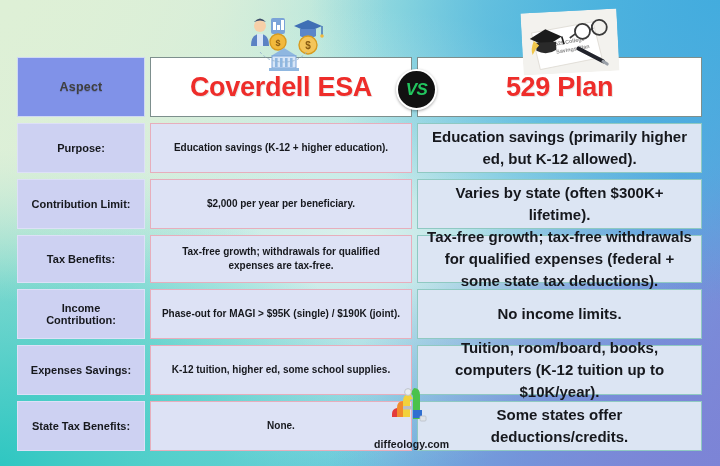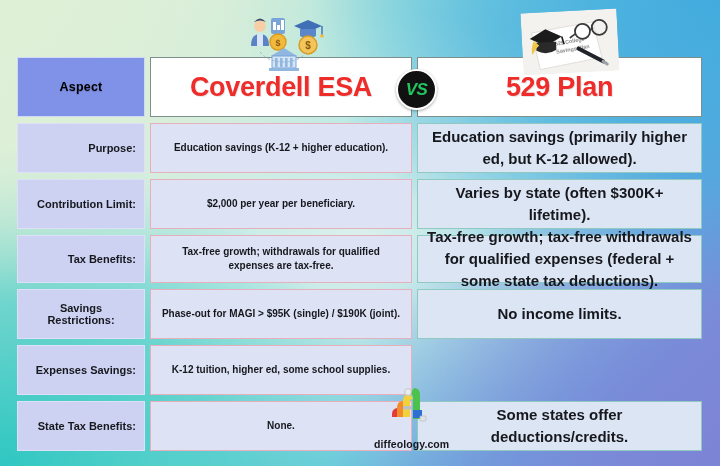--- a/index.html
+++ b/index.html
@@ -53,21 +53,21 @@
   }
   .c-aspect { width: 128px; flex: 0 0 128px; }
   .c-esa    { width: 262px; flex: 0 0 262px; }
   .c-529    { width: 285px; flex: 0 0 285px; }
 
   
   .row-head { height: 60px; }
   .head-aspect {
     background: #8092e8;
     border: 1px solid #cfd8f4;
-    color: #000000;
+    color: #404040;
     font-size: 12.5px;
     font-weight: 700;
     letter-spacing: .2px;
     text-shadow: 0 1px 1px rgba(0,0,0,.18);
   }
   .head-title {
     background: #ffffff;
     border: 1.6px solid #7d8f8d;
   }
   .title-text {
@@ -81,21 +81,20 @@
 
   
   .row-body { height: 50px; }
   .row-tall { height: 48px; }
   .body-aspect {
     background: #cdd1f2;
     border: 1px solid #dde0f7;
     color: #16181d;
     font-size: 11px;
     font-weight: 700;
-    justify-content: flex-end;
   }
   .body-esa {
     background: #dde2f5;
     border: 1.4px solid #e7aebc;
     color: #16181d;
     font-size: 10px;
     font-weight: 700;
     line-height: 1.45;
   }
   .body-529 {
@@ -283,36 +282,39 @@
       <div class="cell c-esa body-esa">
         <span>Tax-free growth; withdrawals for qualified expenses are tax-free.</span>
       </div>
       <div class="cell c-529 body-529">
         <span>Tax-free growth; tax-free withdrawals for qualified expenses (federal + some state tax deductions).</span>
       </div>
     </div>
 
     <div class="row row-body">
       <div class="cell c-aspect body-aspect">
-        <span>Savings Restrictions:</span>
+        <span>Income Contribution:</span>
       </div>
       <div class="cell c-esa body-esa">
         <span>Phase-out for MAGI &gt; $95K (single) / $190K (joint).</span>
       </div>
       <div class="cell c-529 body-529">
         <span>No income limits.</span>
       </div>
     </div>
 
     <div class="row row-body">
       <div class="cell c-aspect body-aspect">
         <span>Expenses Savings:</span>
       </div>
       <div class="cell c-esa body-esa">
         <span>K-12 tuition, higher ed, some school supplies.</span>
+      </div>
+      <div class="cell c-529 body-529">
+        <span>Tuition, room/board, books, computers (K-12 tuition up to $10K/year).</span>
       </div>
     </div>
 
     <div class="row row-body">
       <div class="cell c-aspect body-aspect">
         <span>State Tax Benefits:</span>
       </div>
       <div class="cell c-esa body-esa">
         <span>None.</span>
       </div>

